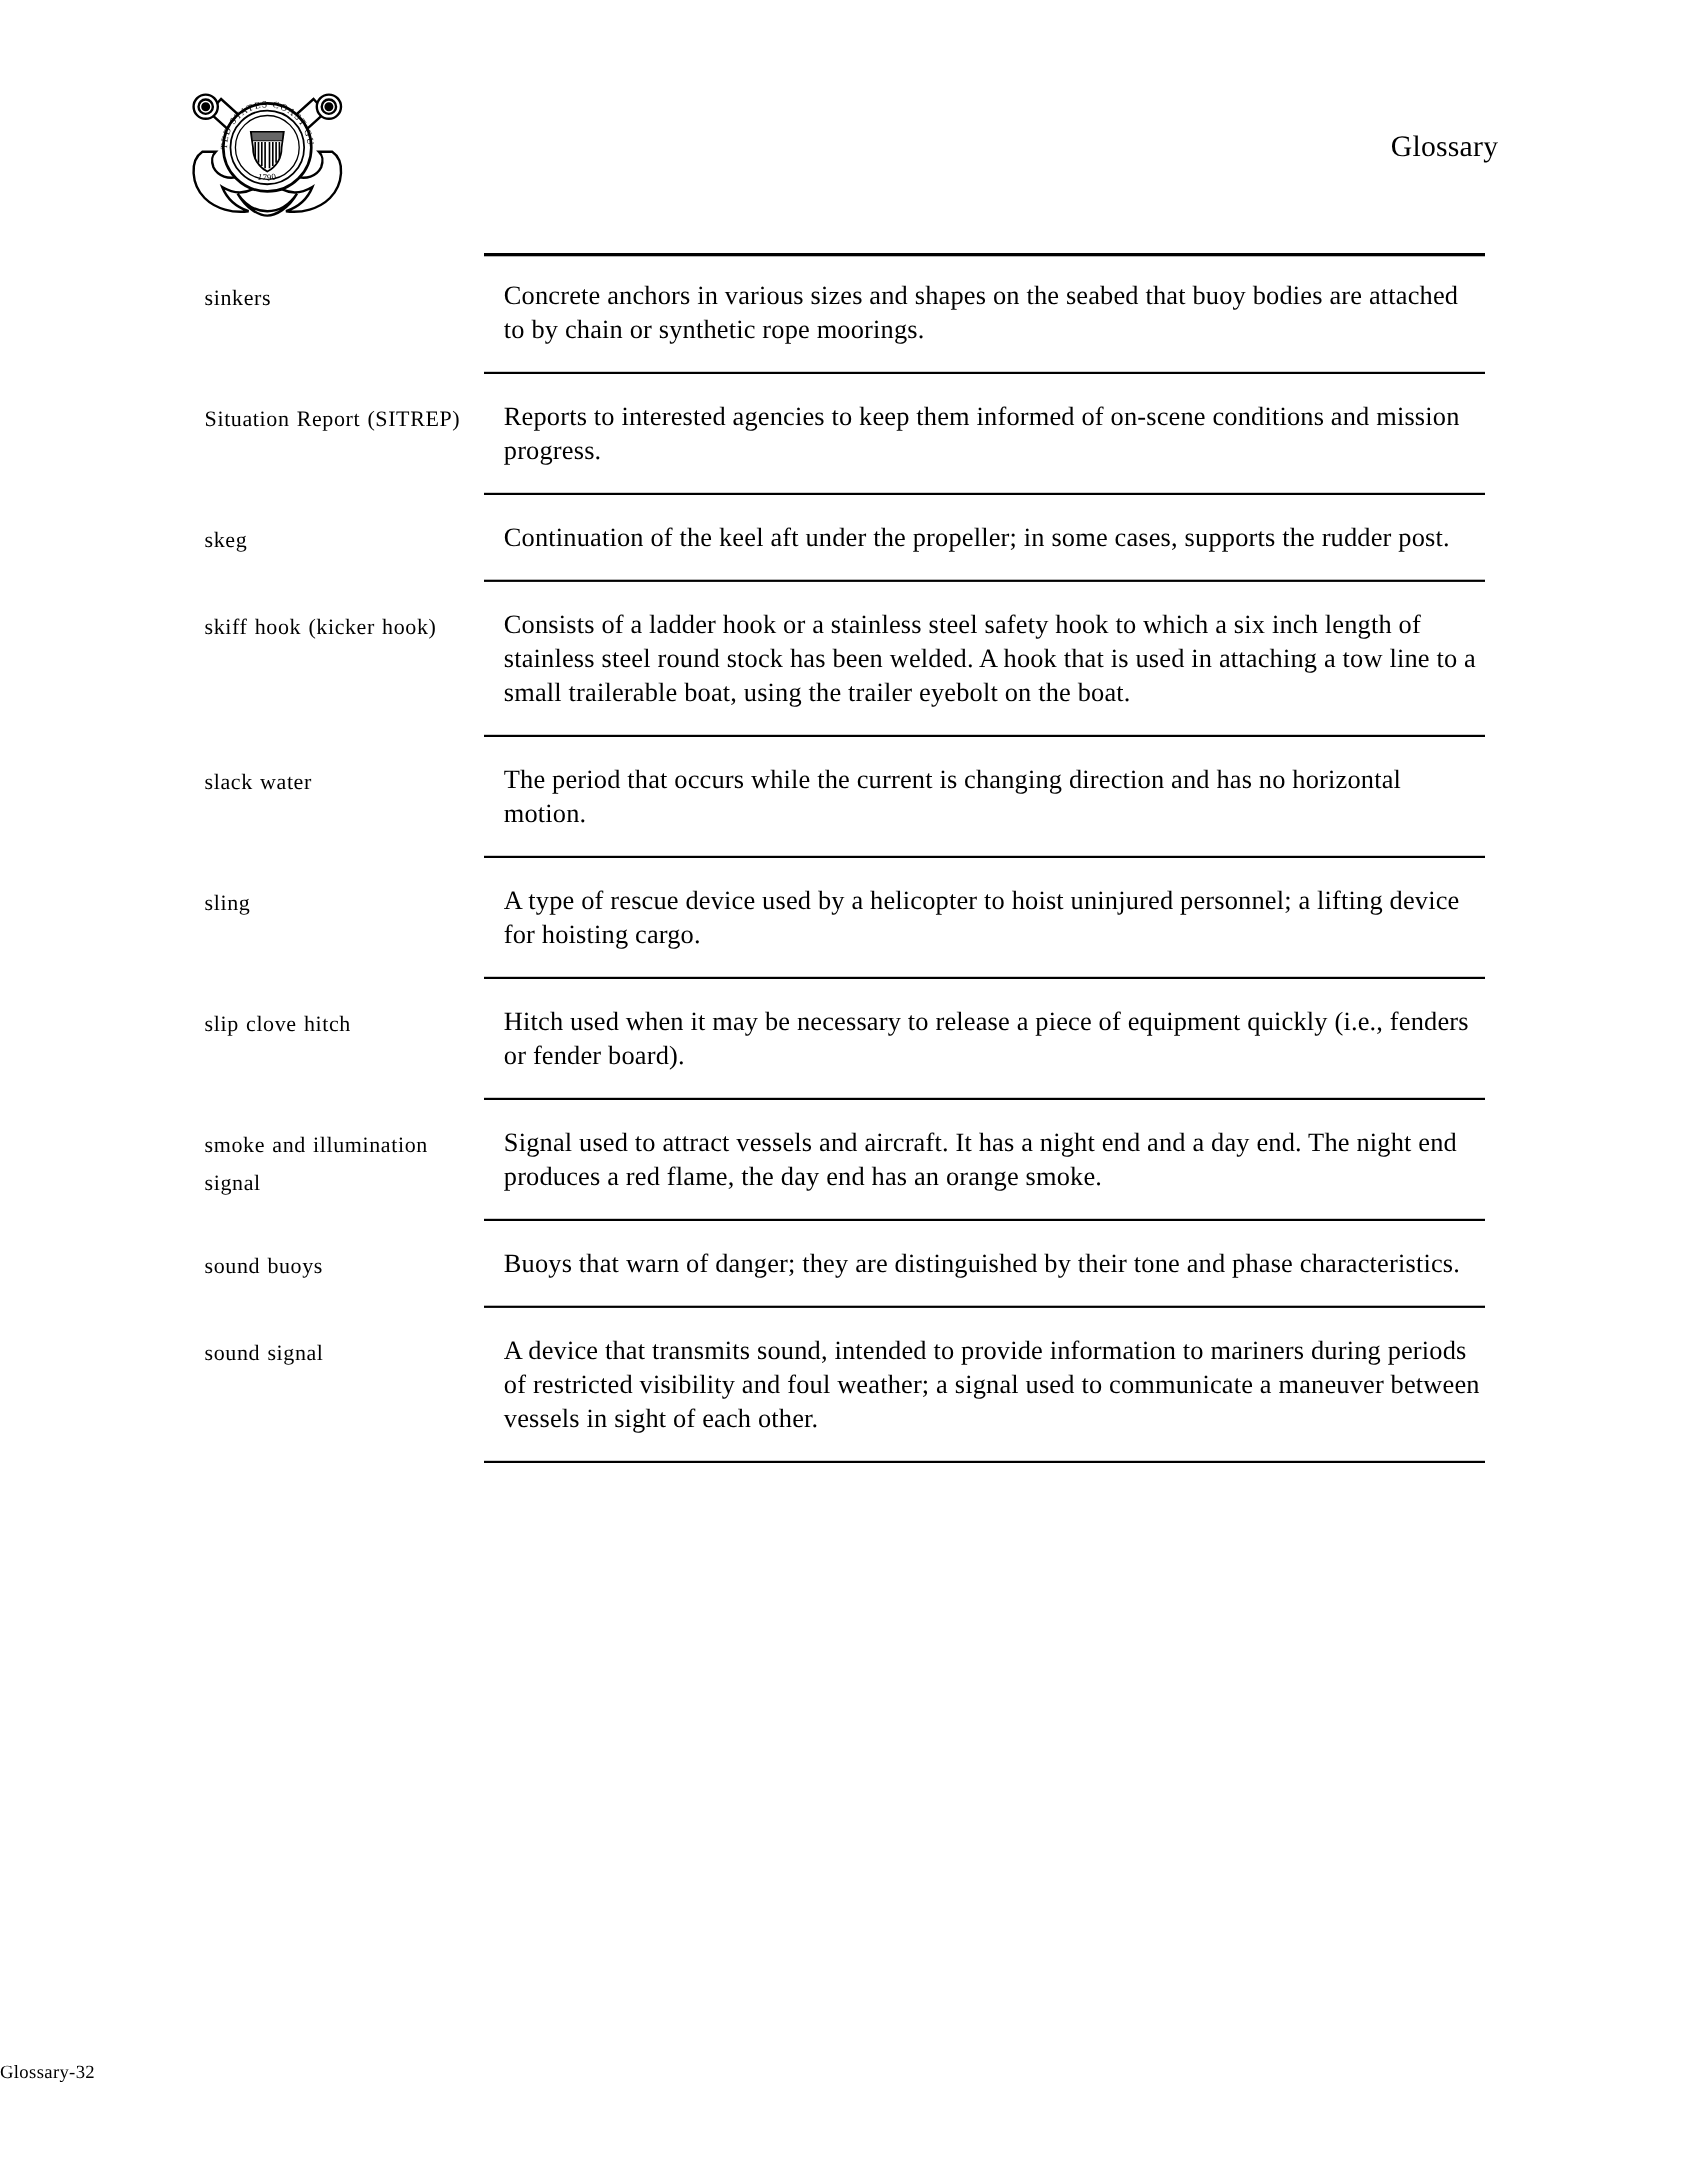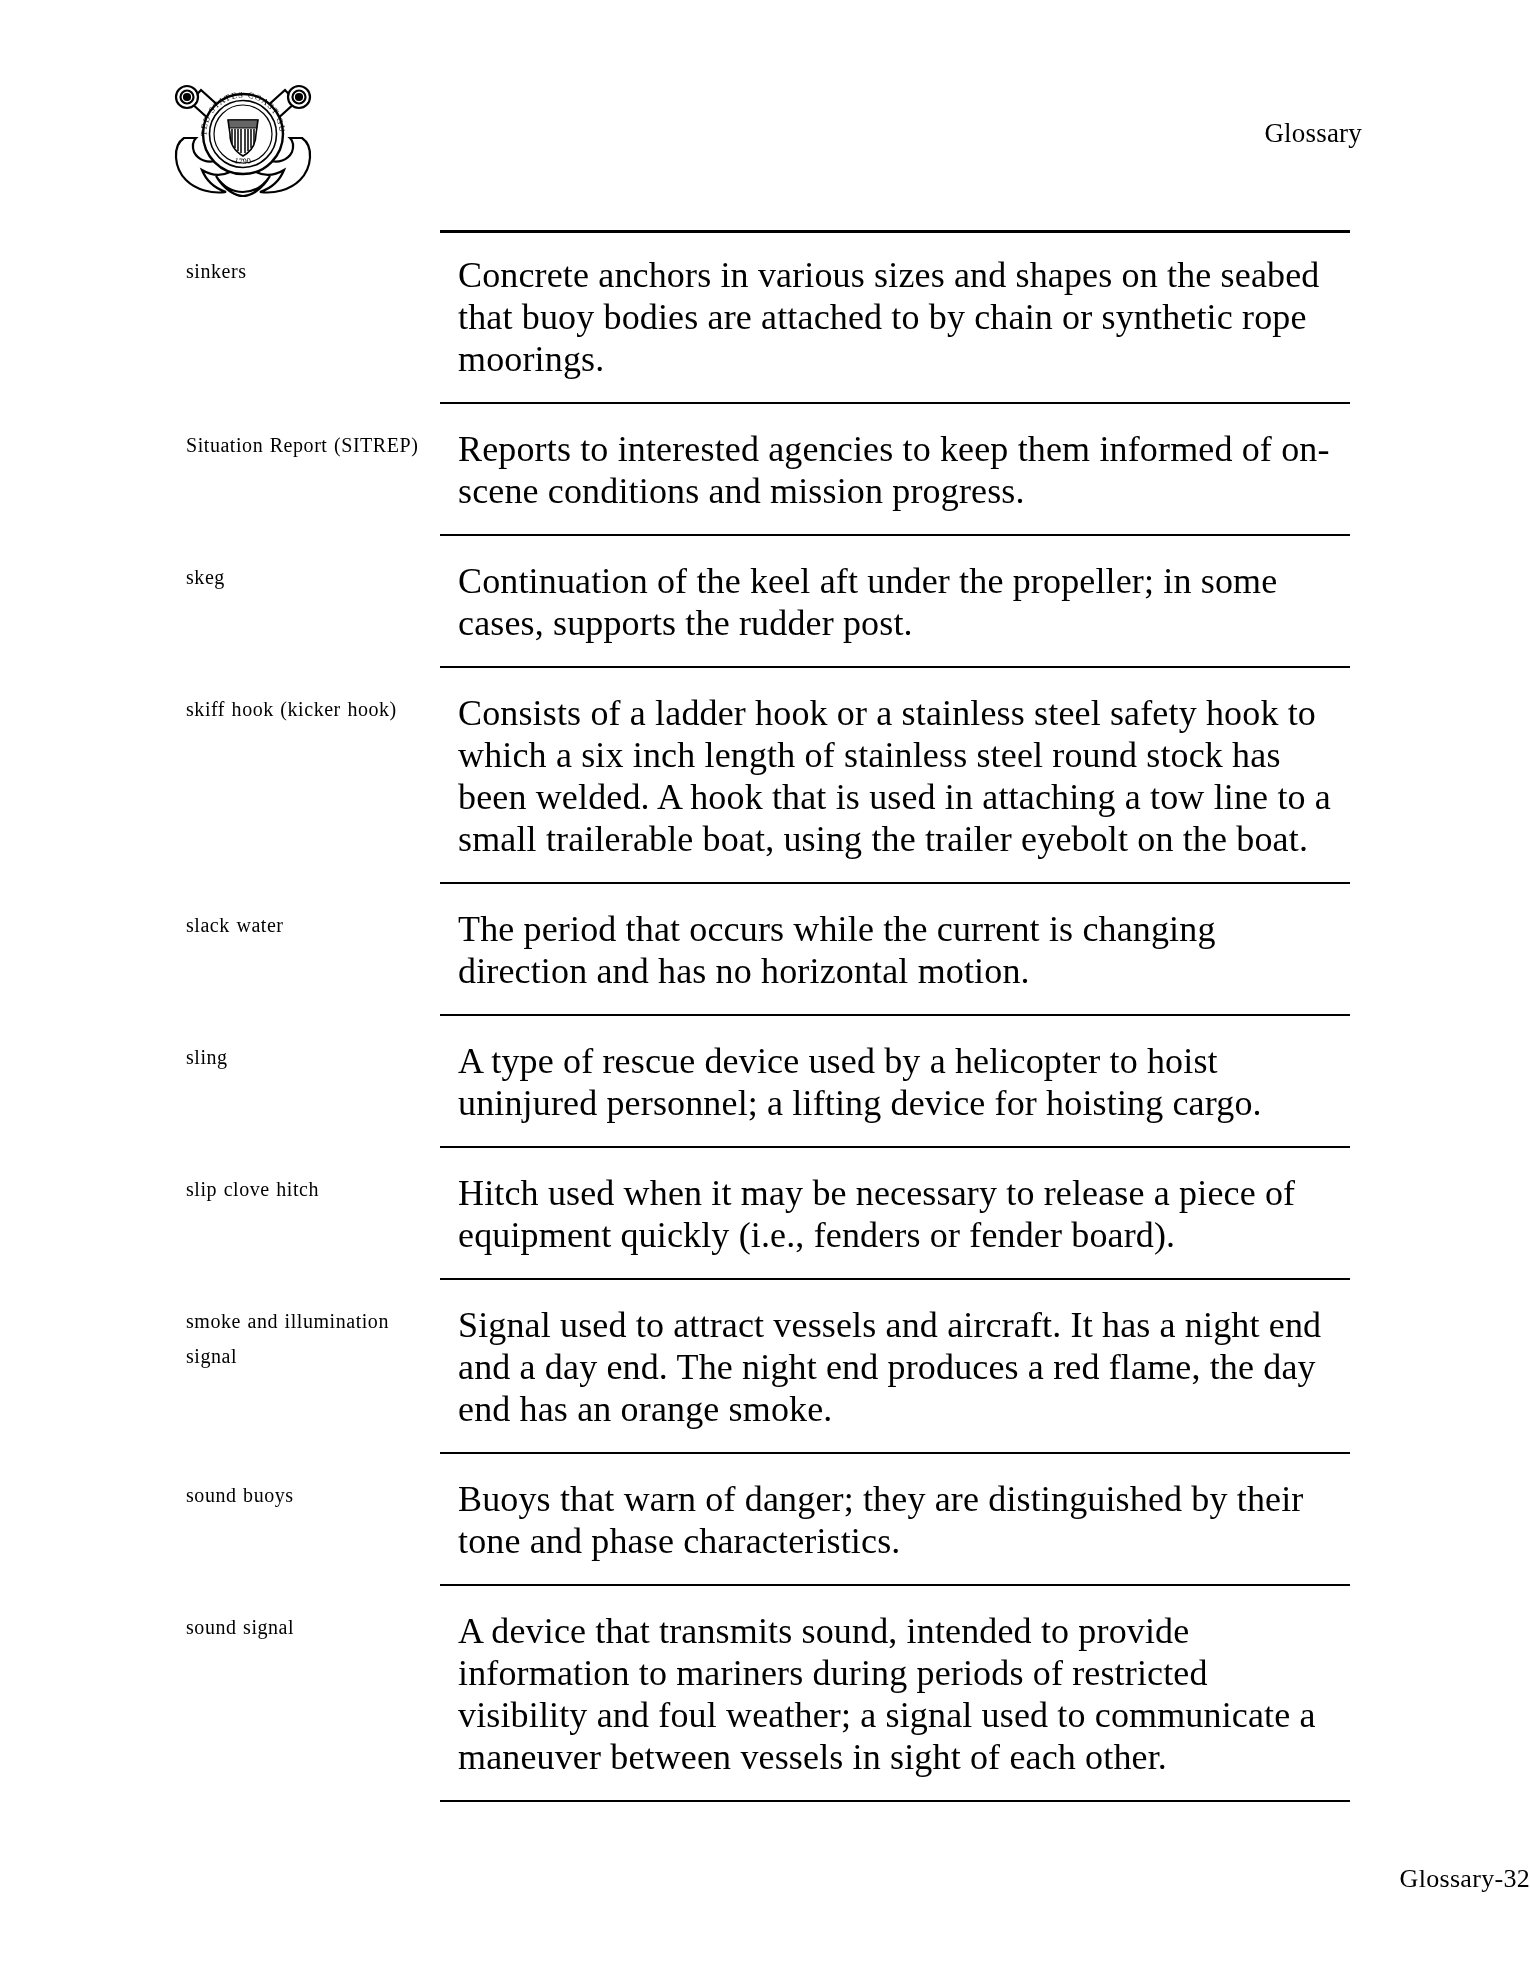--- a/index.html
+++ b/index.html
@@ -84,37 +84,37 @@
     letter-spacing: 0.55px;
     word-spacing: 1px;
   }
   .entry .definition {
     flex: 1 1 auto;
     box-sizing: border-box;
     padding-top: 24px;
     padding-bottom: 22px;
     padding-left: 18px;
     padding-right: 4px;
-    font-size: 36px;
-    line-height: 42px;
+    font-size: 24px;
+    line-height: 31px;
     letter-spacing: 0.15px;
     border-bottom: 2.2px solid #000;
   }
   .entry .definition p {
     margin: 0;
   }
 
   
   .footer {
     position: absolute;
     left: 0;
     bottom: 86px;
     width: 1530px;
-    text-align: right;
-    font-size: 26px;
+    text-align: left;
+    font-size: 17px;
     letter-spacing: 0.3px;
   }
 </style>
 </head>
 <body>
 
 <div class="page">
 
   <div class="header">
 

